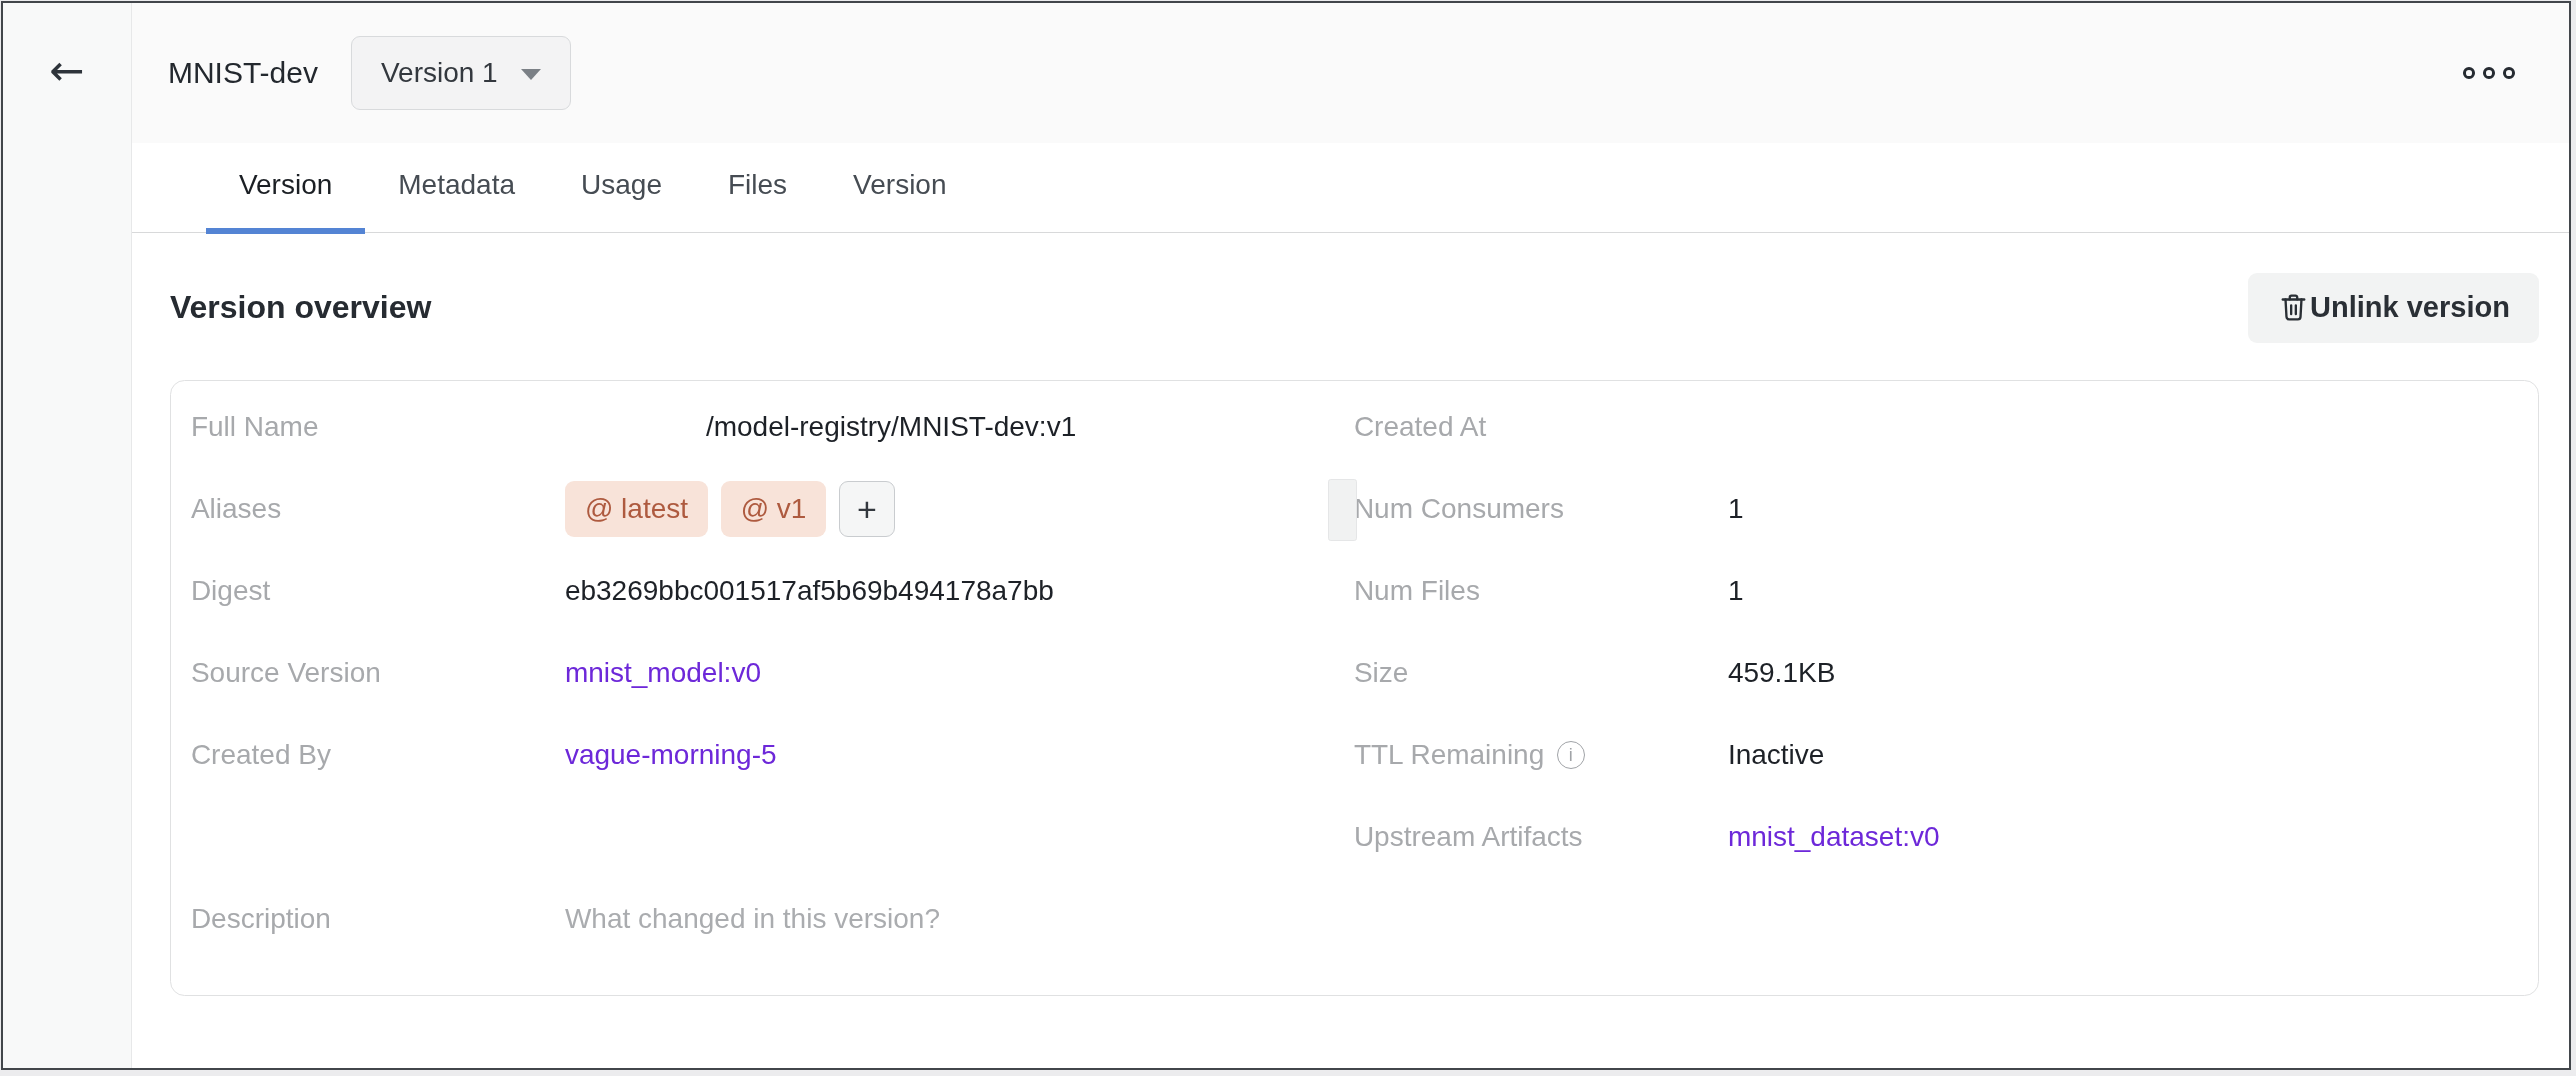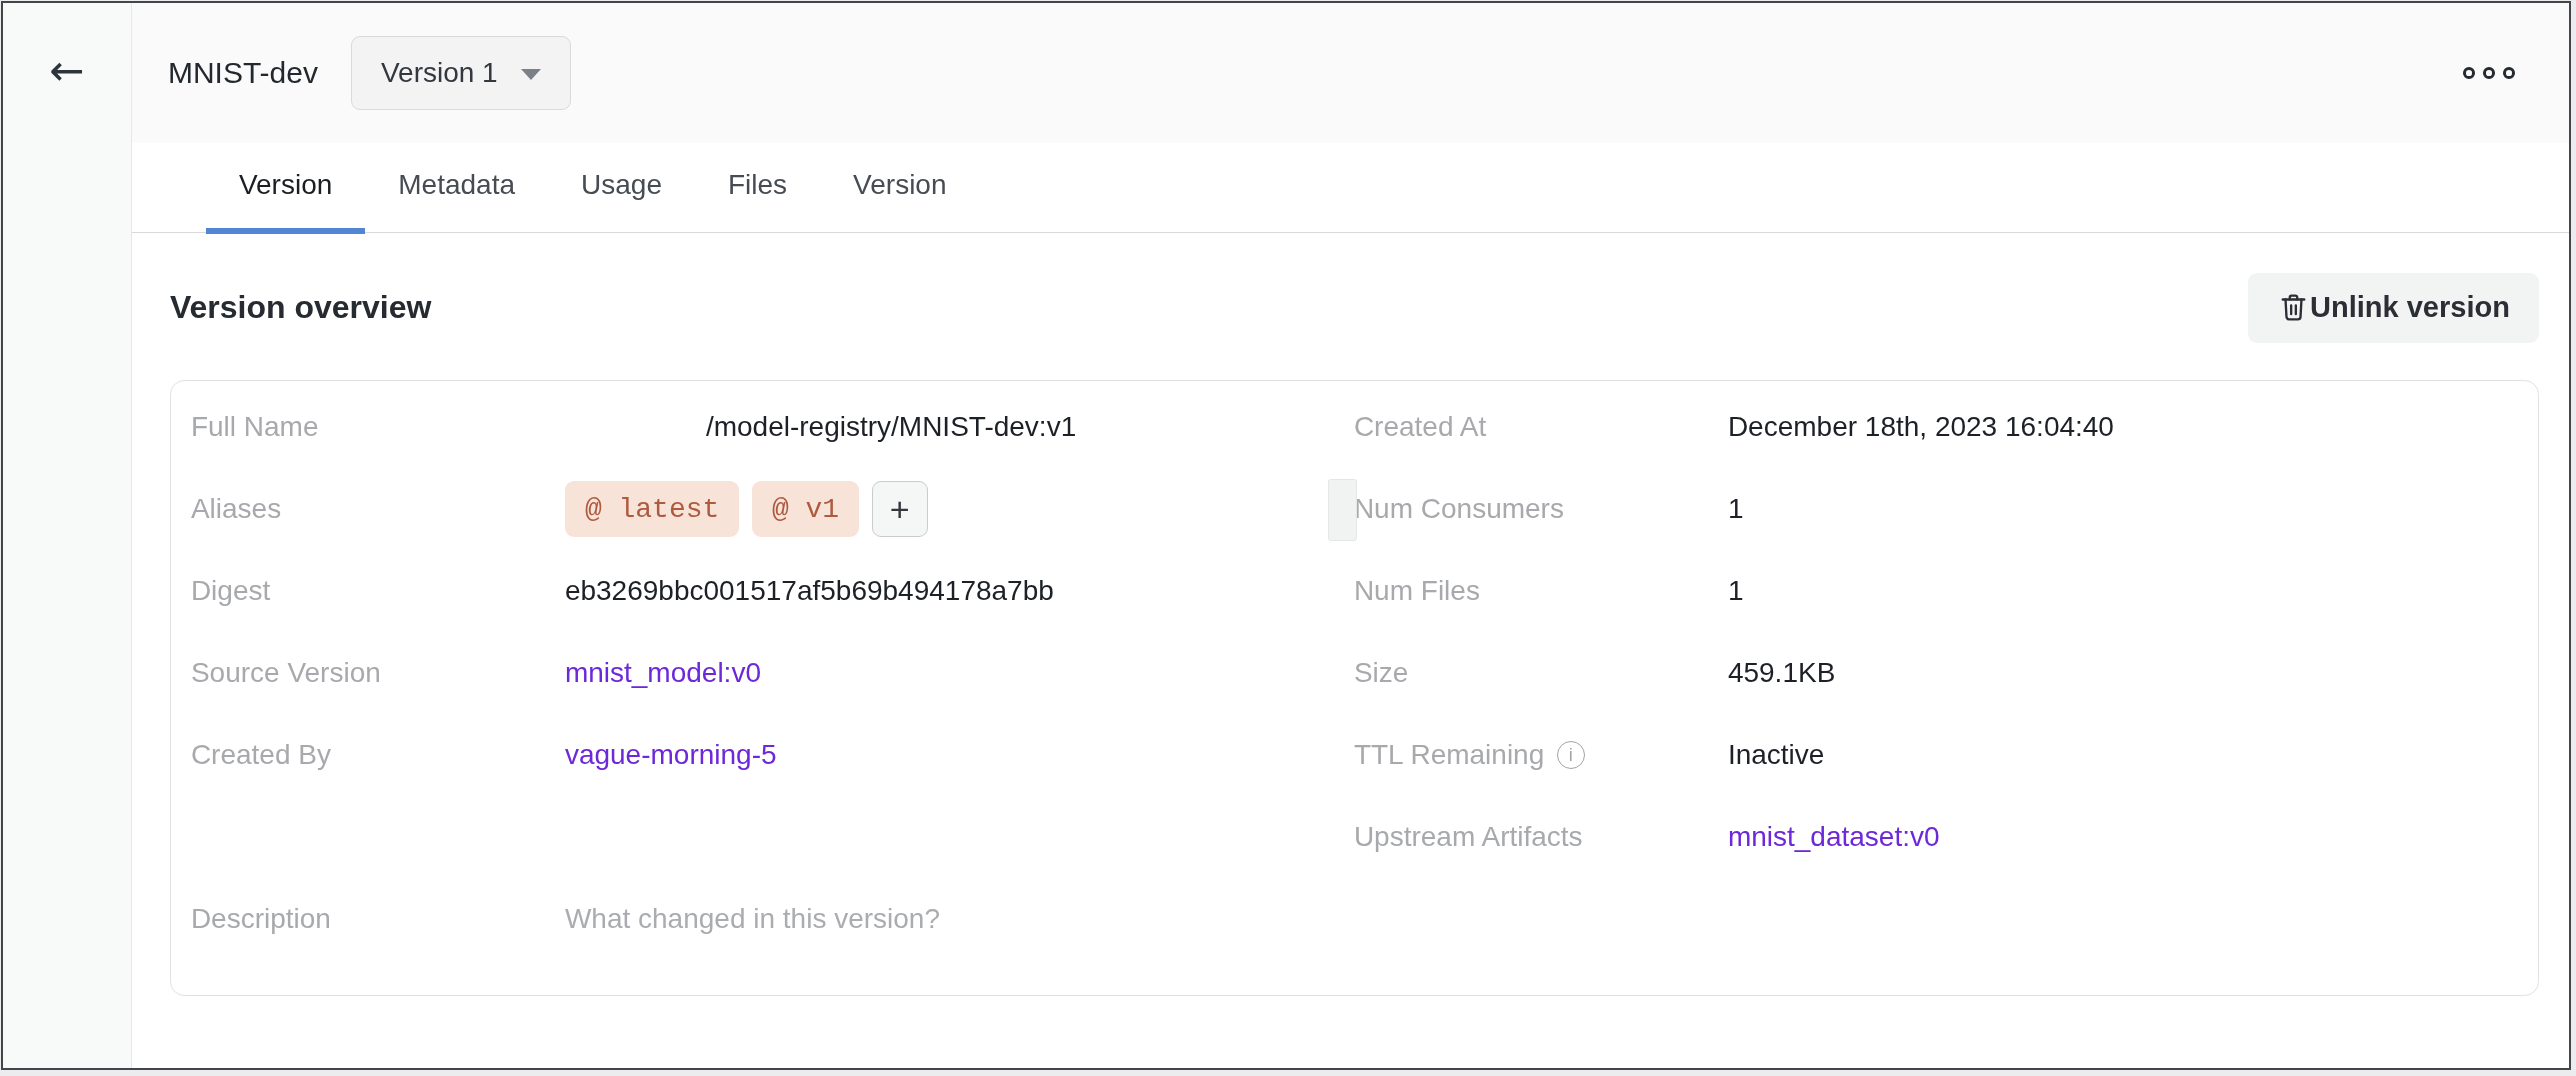--- a/index.html
+++ b/index.html
@@ -71,21 +71,21 @@
   .col-right{flex:1;}
   .row{display:flex;align-items:center;height:82px;flex:none;}
   .flabel{width:374px;flex:none;font-size:28px;color:#a7a9ac;display:flex;align-items:center;gap:12.6px;}
   .fvalue{font-size:28px;color:#1d2127;white-space:nowrap;}
   .fvalue.indent{margin-left:141px;}
   .link{color:#6d28d9;cursor:pointer;}
   .placeholder{color:#aaacaf;cursor:text;}
   .aliases{display:flex;align-items:center;gap:12.6px;}
   .badge{
     height:56px;padding:0 20px;background:#f8e3d9;color:#ae5a3f;border-radius:9px;
-    display:flex;align-items:center;font-size:28px;cursor:pointer;white-space:nowrap;font-family:Liberation Mono, monospace;
+    display:flex;align-items:center;font-size:28px;cursor:pointer;white-space:nowrap;
   }
   .plus-btn{
     width:56px;height:56px;background:#f5f6f6;border:1.8px solid #c9cccf;border-radius:9px;
     display:flex;align-items:center;justify-content:center;font-size:34px;color:#33383e;
     cursor:pointer;box-sizing:border-box;font-family:inherit;padding:0;line-height:1;
   }
   .info{
     width:28px;height:28px;border:1.8px solid #a0a3a7;border-radius:50%;
     display:flex;align-items:center;justify-content:center;
     font-size:18px;color:#a0a3a7;box-sizing:border-box;cursor:pointer;flex:none;
@@ -187,21 +187,20 @@
                   <span>Description</span>
                 </div>
                 <span class="fvalue placeholder">What changed in this version?</span>
               </div>
             </div>
           <div class="col col-right">
               <div class="row">
                 <div class="flabel">
                   <span>Created At</span>
                 </div>
-                <span class="fvalue">December 18th, 2023 16:04:40</span>
               </div>
               <div class="row">
                 <div class="flabel">
                   <span>Num Consumers</span>
                 </div>
                 <span class="fvalue">1</span>
               </div>
               <div class="row">
                 <div class="flabel">
                   <span>Num Files</span>

